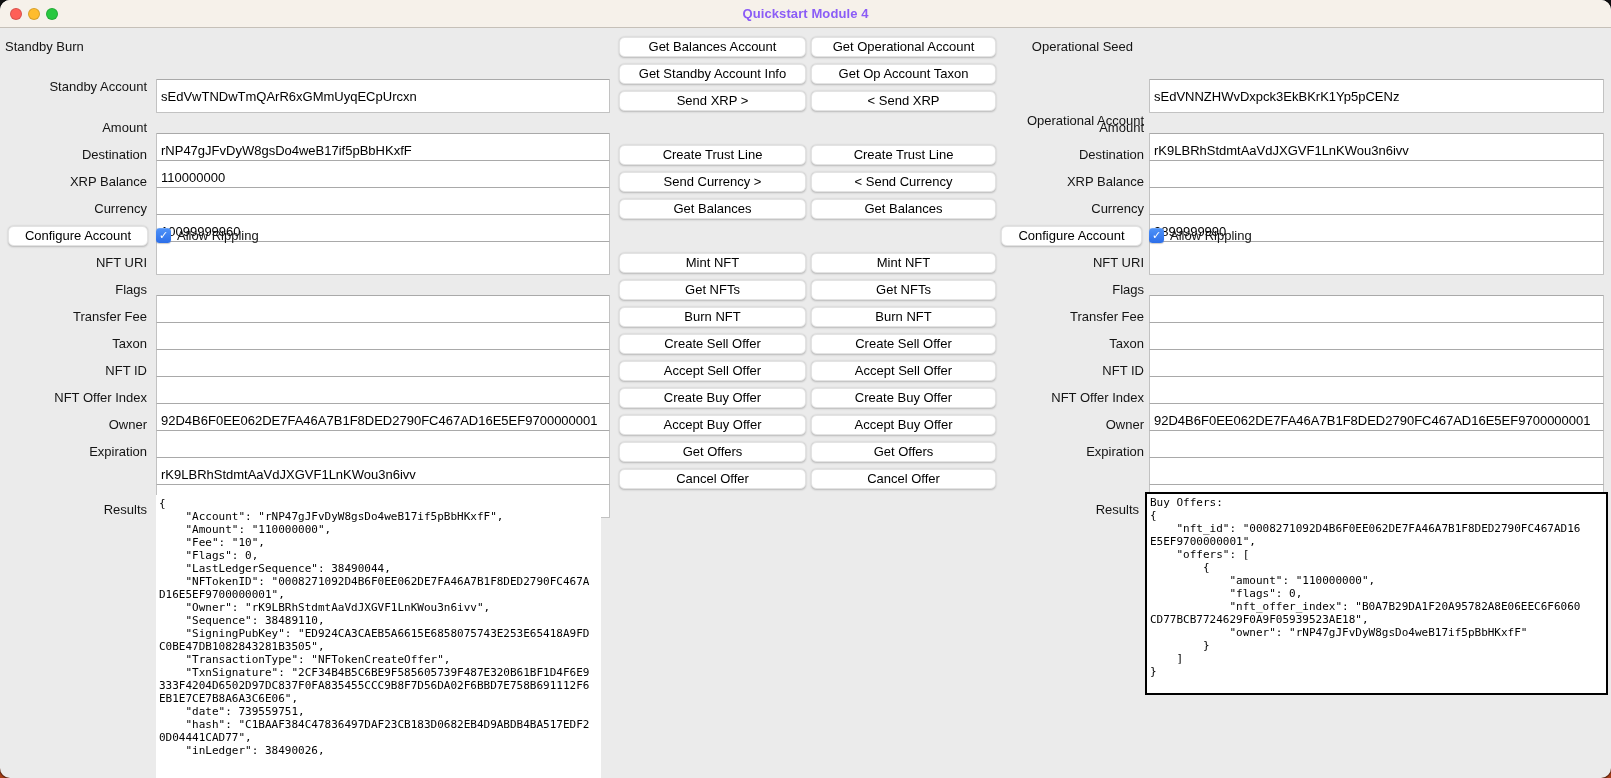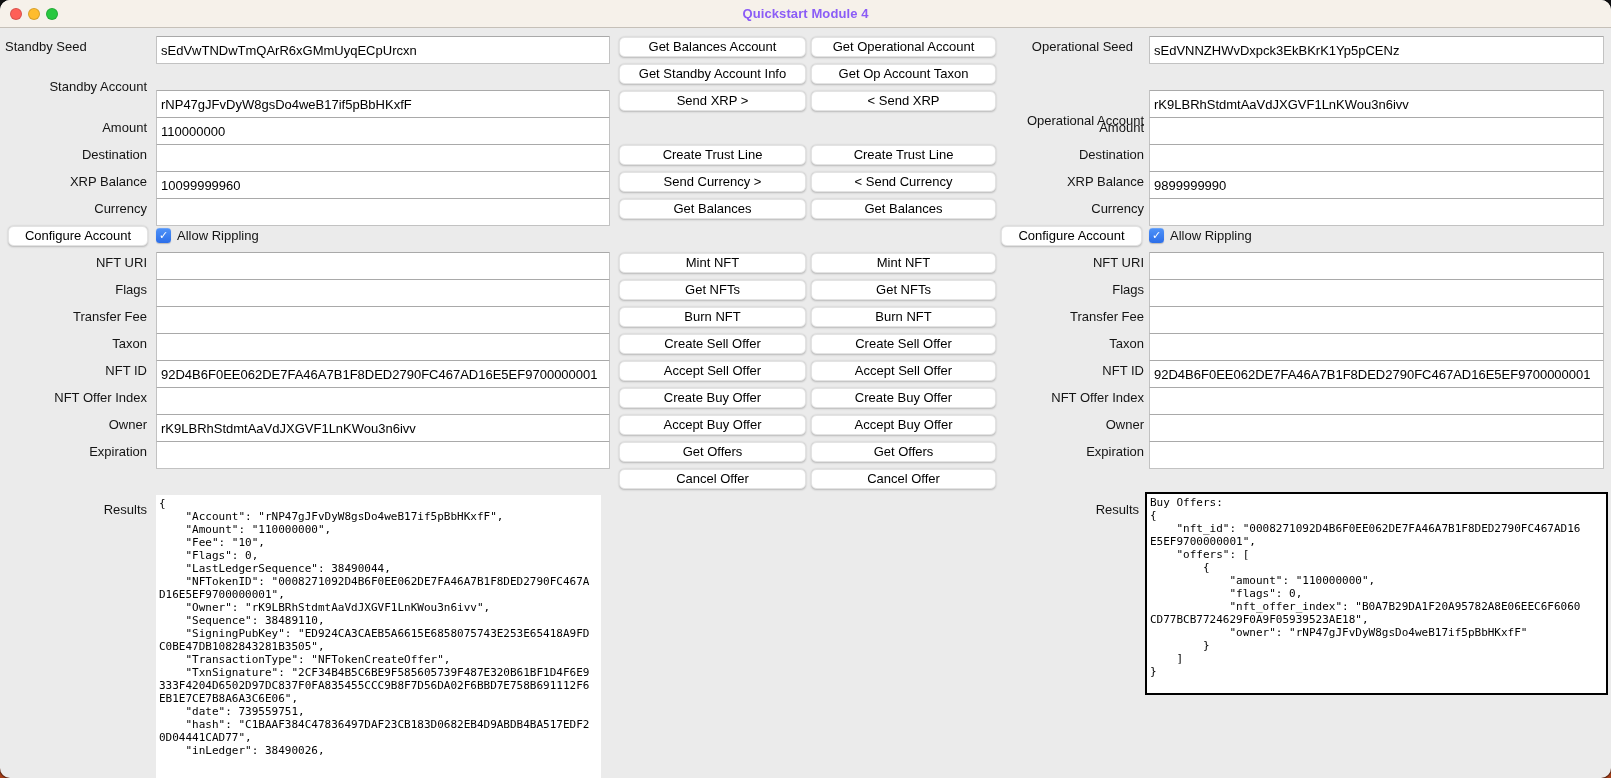--- a/index.html
+++ b/index.html
@@ -23,24 +23,24 @@
   }
   .tl { position:absolute; top:8px; width:12px; height:12px; border-radius:50%; border:.5px solid rgba(0,0,0,.15); }
   .tl-red    { left:10px; background:var(--tl-red,#ff5f57); }
   .tl-yellow { left:28px; background:var(--tl-yellow,#febc2e); }
   .tl-green  { left:46px; background:var(--tl-green,#28c840); }
 
   .flabel {
     position:absolute; font-size:13px; color:#141414; white-space:nowrap; height:16px; line-height:16px;
   }
   .entry {
-    position:absolute; height:28px; background:#fff;
+    position:absolute; height:34px; background:#fff;
     border:1px solid #c2c2c2; border-top-color:#a9a9a9; border-radius:1px;
     font-family:"Liberation Sans","DejaVu Sans",sans-serif;
-    font-size:13px; color:#000; padding:0 4px; outline:none;
+    font-size:13px; color:#000; padding:0 4px; outline:none;margin-top:43px;
   }
   .btn {
     position:absolute; height:20px; background:#fff;
     border:.5px solid #e3e3e3; border-radius:5.5px;
     box-shadow:0 .5px 2px rgba(0,0,0,.22);
     font-family:"Liberation Sans","DejaVu Sans",sans-serif;
     font-size:13px; color:#000; text-align:center; line-height:18px;
     cursor:default; padding:0;
   }
   .checkbox {
@@ -63,21 +63,21 @@
 
 <div class="window">
   <div class="titlebar">
     <div class="tl tl-red"></div>
     <div class="tl tl-yellow"></div>
     <div class="tl tl-green"></div>
     <div class="title">Quickstart Module 4</div>
   </div>
 
   <div id="form-layer">
-      <div class="flabel" style="top: 39px; left: 5px;">Standby Seed</div>
+      <div class="flabel" style="top: 39px; left: 5px;">Standby Burn</div>
       <input class="entry" type="text" value="sEdVwTNDwTmQArR6xGMmUyqECpUrcxn" style="left: 156px; top: 36px; width: 454px;">
       <button class="btn" style="left: 619px; top: 37px; width: 187px;">Get Balances Account</button>
       <button class="btn" style="left: 811px; top: 37px; width: 185px;">Get Operational Account</button>
       <div class="flabel" style="top: 39px; right: 478px;">Operational Seed</div>
       <input class="entry" type="text" value="sEdVNNZHWvDxpck3EkBKrK1Yp5pCENz" style="left: 1149px; top: 36px; width: 455px;">
       <button class="btn" style="left: 619px; top: 64px; width: 187px;">Get Standby Account Info</button>
       <button class="btn" style="left: 811px; top: 64px; width: 185px;">Get Op Account Taxon</button>
       <div class="flabel" style="top: 79px; right: 1464px;">Standby Account</div>
       <input class="entry" type="text" value="rNP47gJFvDyW8gsDo4weB17if5pBbHKxfF" style="left: 156px; top: 90px; width: 454px;">
       <button class="btn" style="left: 619px; top: 91px; width: 187px;">Send XRP &gt;</button>

